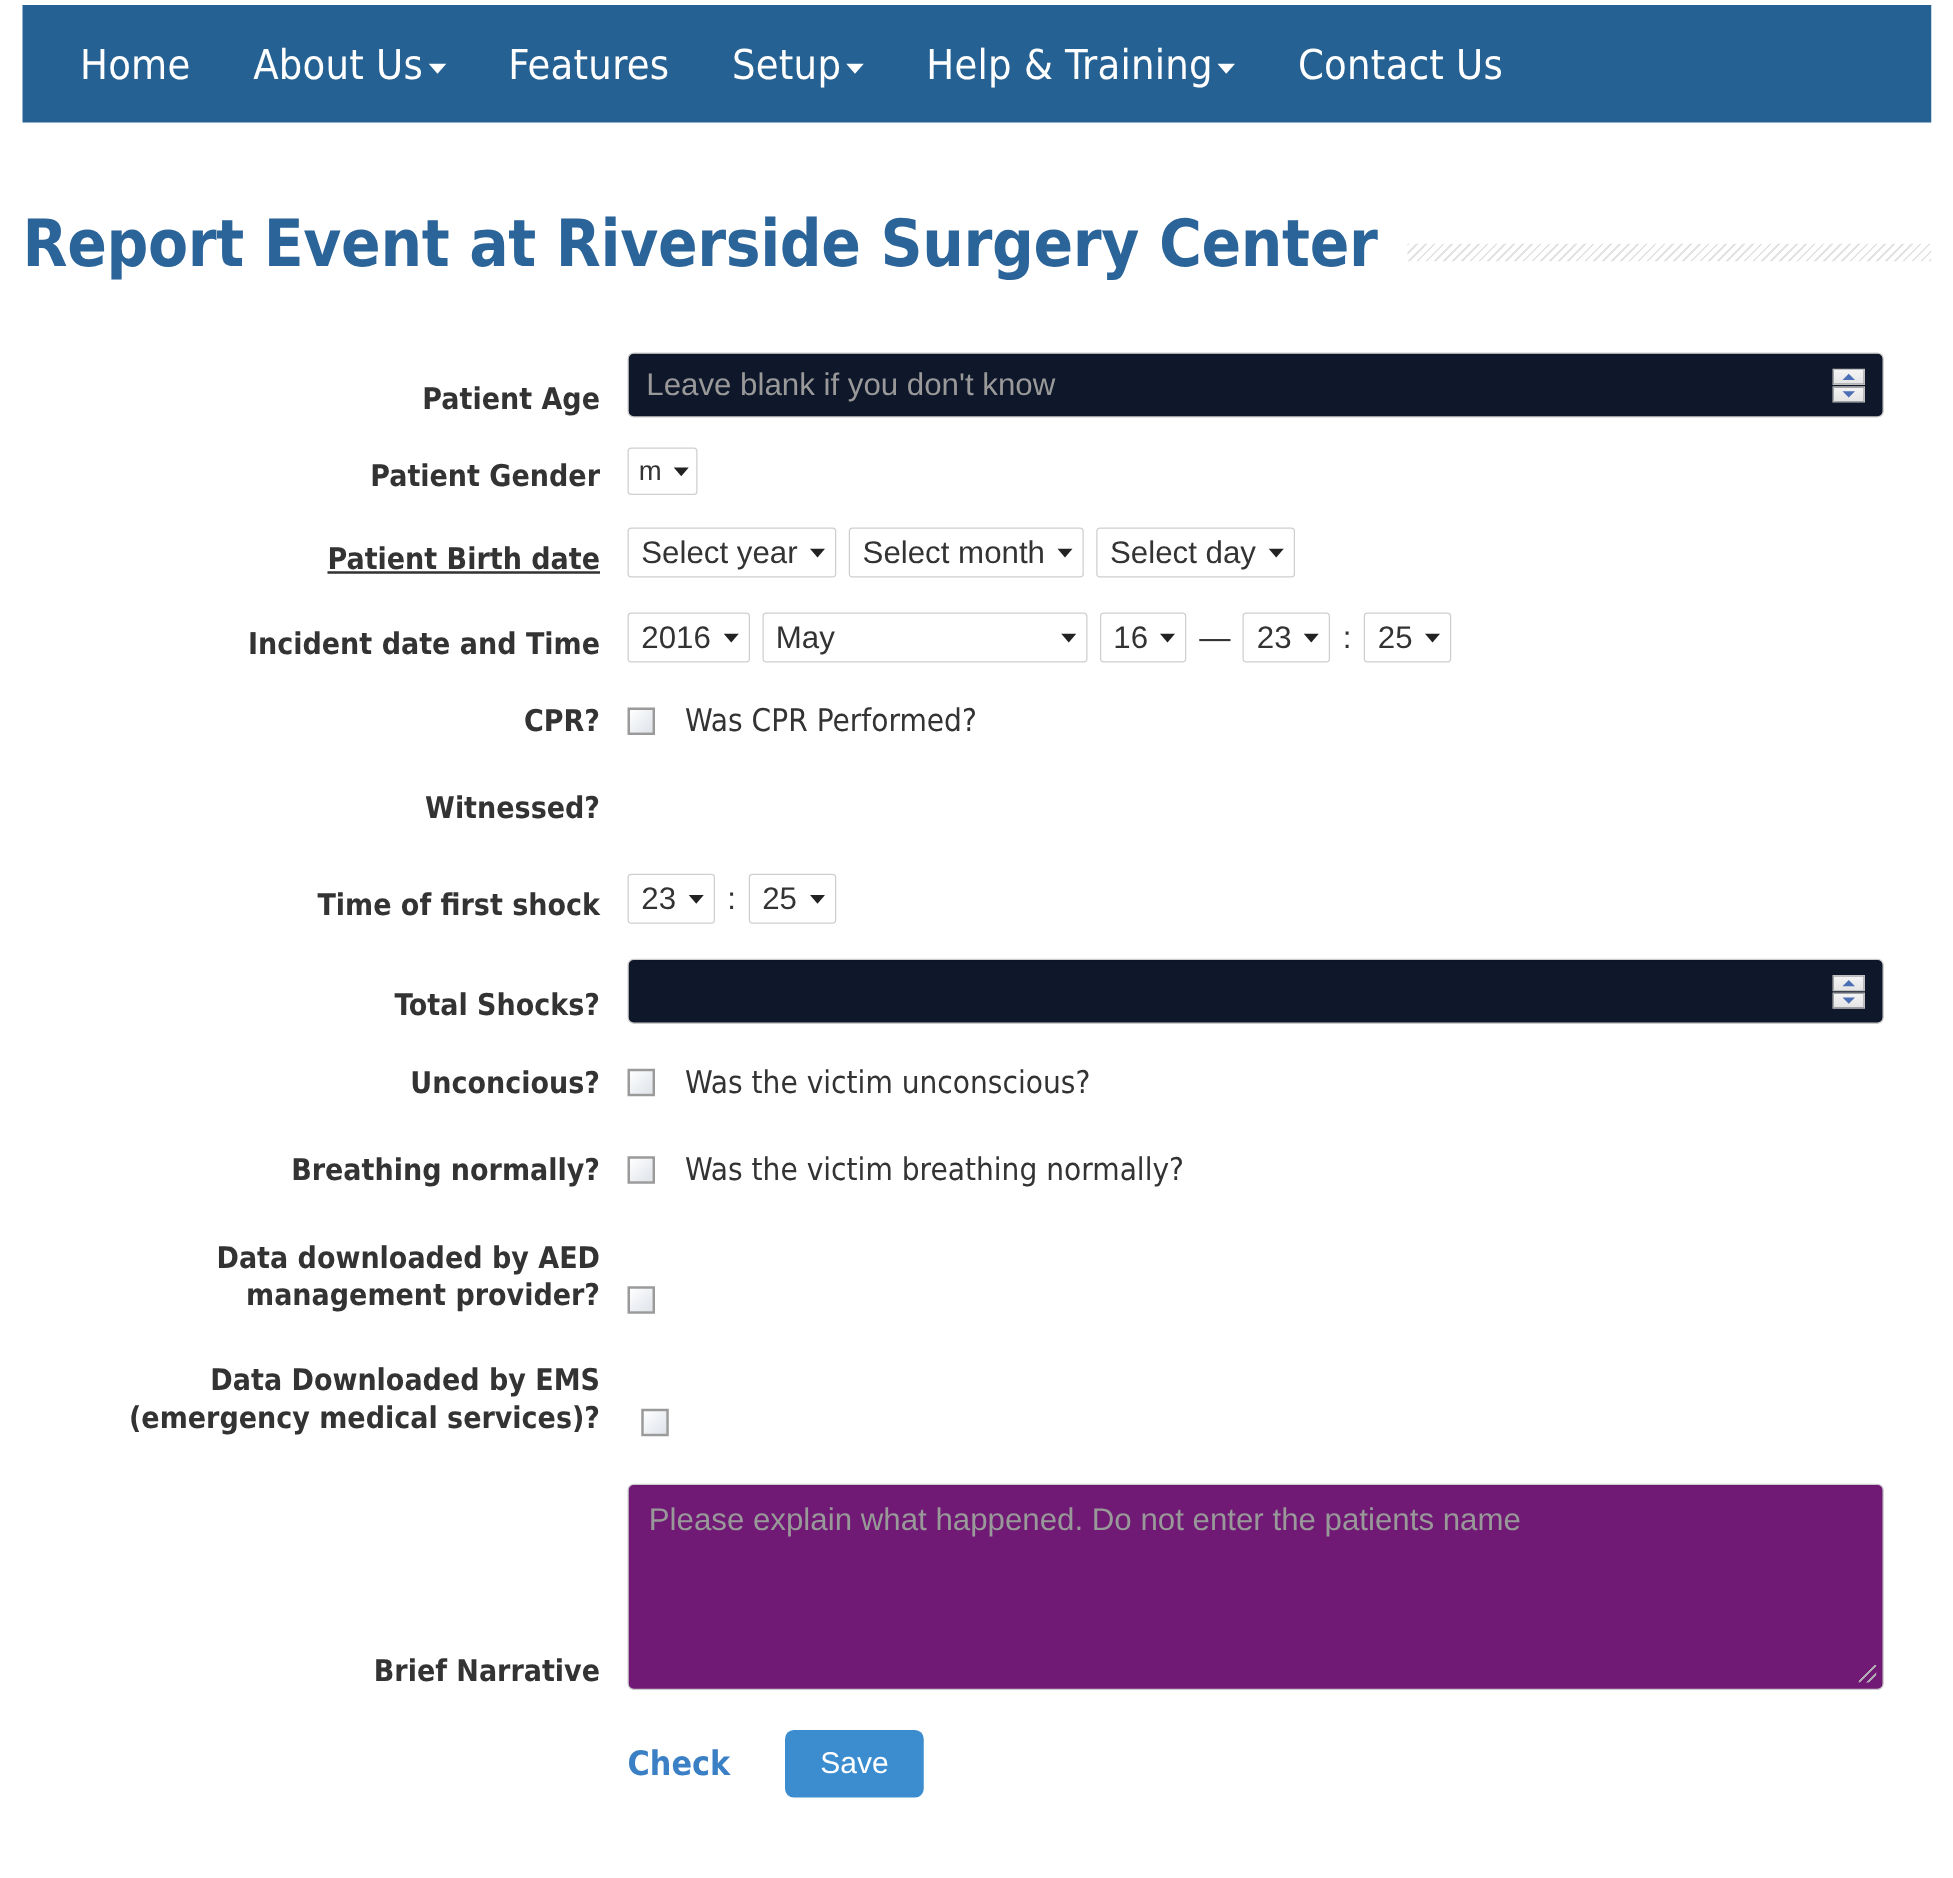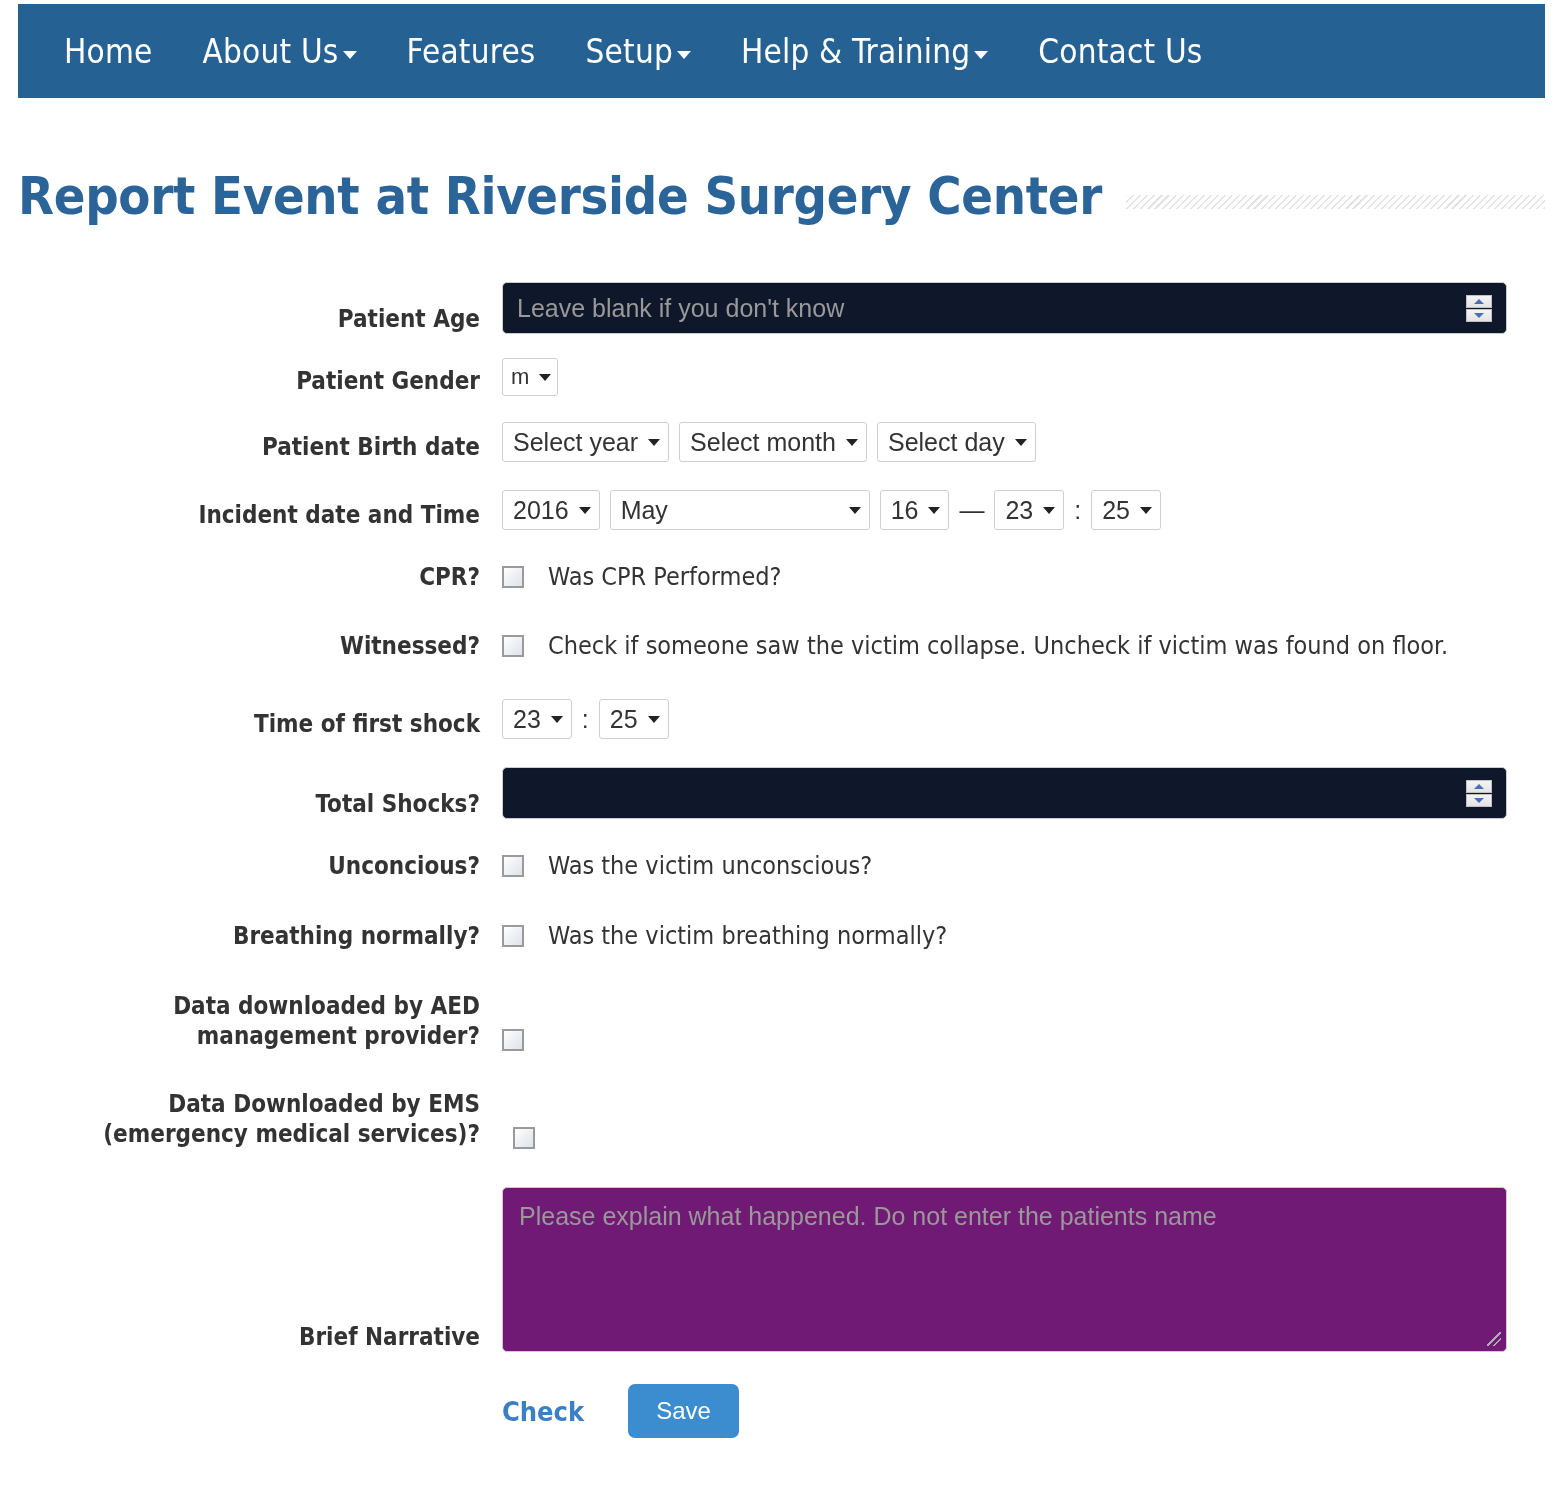--- a/index.html
+++ b/index.html
@@ -341,21 +341,21 @@
     <div class="lbl" style="padding-top:6px;">Patient Gender</div>
     <div class="ctrl">
       <span class="sel sel-gender">
         <span>m</span>
         <span class="arrow"></span>
       </span>
     </div>
   </div>
 
   <div class="row" style="margin-bottom:28px;">
-    <div class="lbl" style="padding-top:6px;">Patient Birth date</div>
+    <div class="lbl" style="padding-top:6px;text-decoration:underline;">Patient Birth date</div>
     <div class="ctrl selrow">
       <span class="sel">
         <span>Select year</span>
         <span class="arrow"></span>
       </span>
       <span class="sel">
         <span>Select month</span>
         <span class="arrow"></span>
       </span>
       <span class="sel">
@@ -396,24 +396,20 @@
   <div class="row" style="margin-bottom:37px;">
     <div class="lbl" style="padding-top:2px;">CPR?</div>
     <div class="ctrl cbrow">
       <span class="cbox"></span>
       <span class="cbtext">Was CPR Performed?</span>
     </div>
   </div>
 
   <div class="row" style="margin-bottom:38px;">
     <div class="lbl" style="padding-top:2px;">Witnessed?</div>
-    <div class="ctrl cbrow">
-      <span class="cbox"></span>
-      <span class="cbtext">Check if someone saw the victim collapse. Uncheck if victim was found on floor.</span>
-    </div>
   </div>
 
   <div class="row" style="margin-bottom:28px;">
     <div class="lbl" style="padding-top:6px;">Time of first shock</div>
     <div class="ctrl selrow">
       <span class="sel">
         <span>23</span>
         <span class="arrow"></span>
       </span>
       <span class="sel-colon">:</span>

